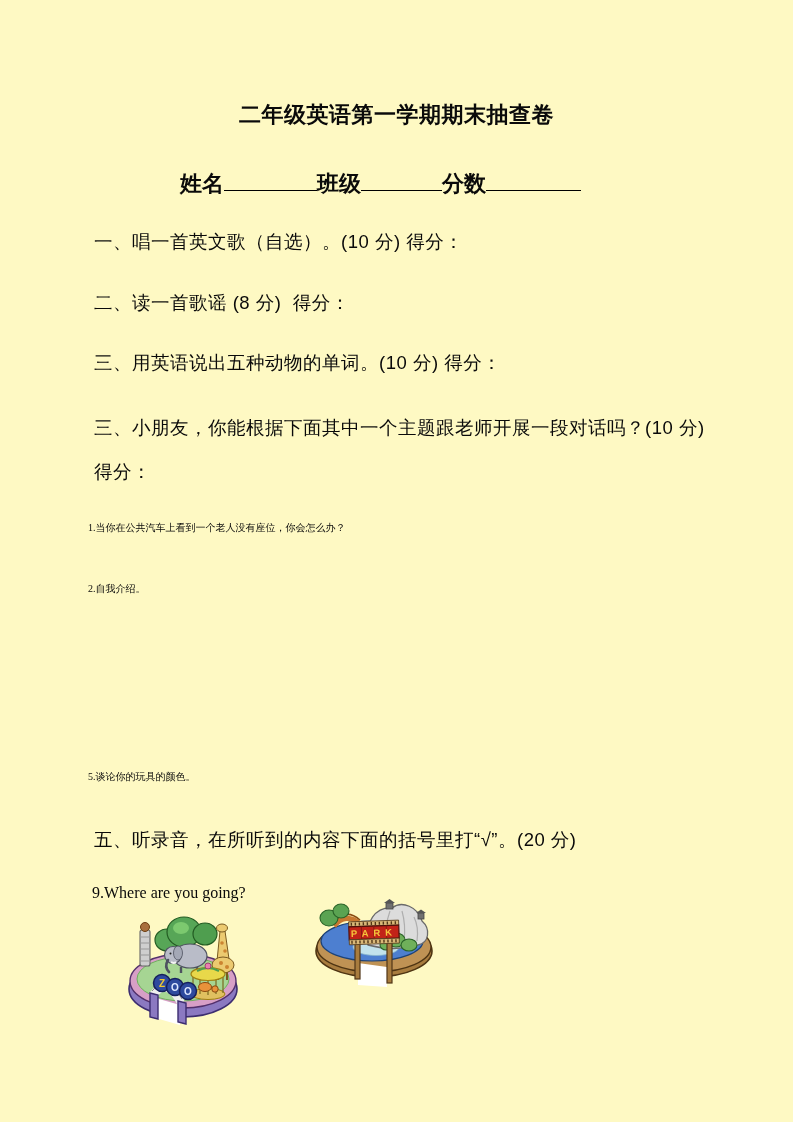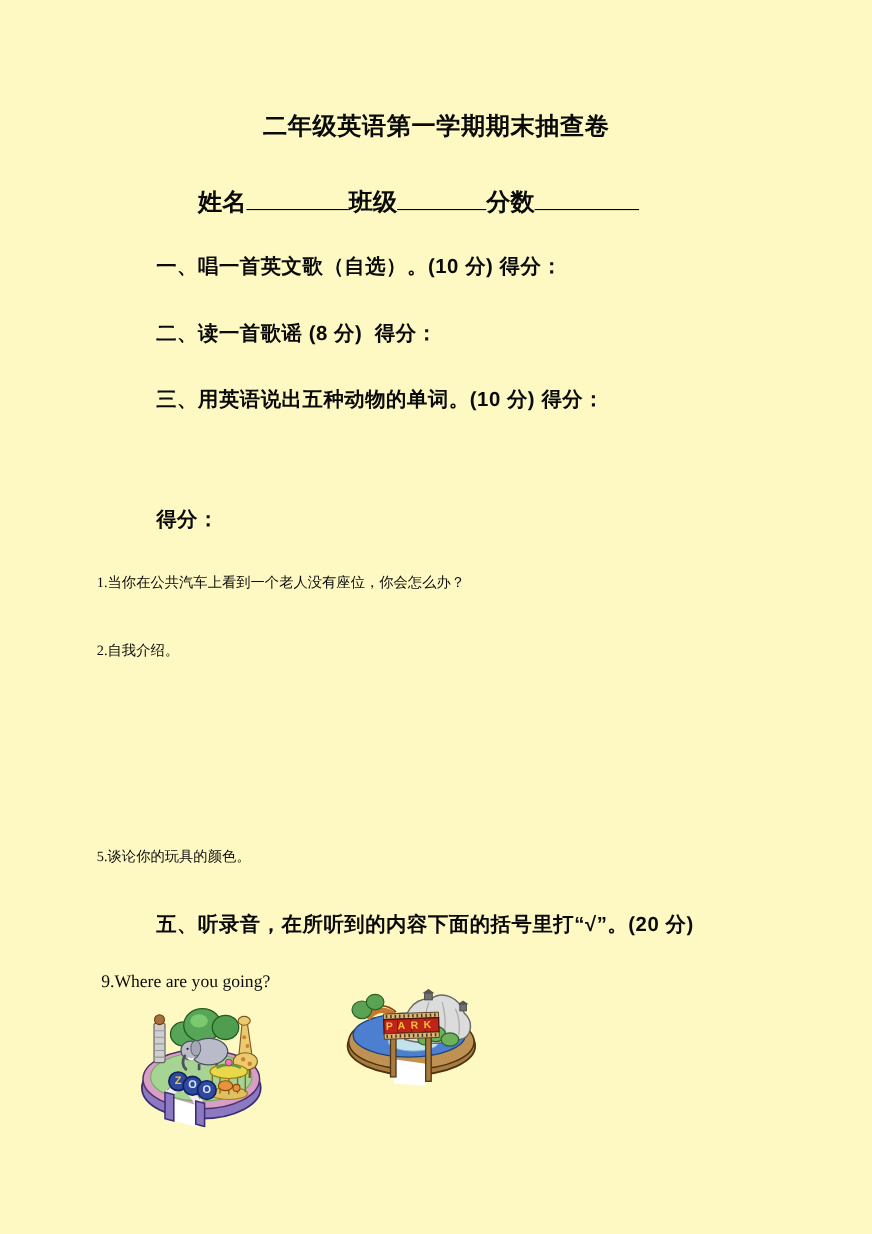--- a/index.html
+++ b/index.html
@@ -24,27 +24,26 @@
     font-size: 22px; font-weight: bold;
   }
   .blank {
     display: inline-block;
     border-bottom: 1.6px solid #000;
     height: 18px;
     vertical-align: baseline;
   }
   .heading {
     left: 94px;
-    font-size: 18.5px; font-weight: bold;
+    font-size: 18.5px; font-weight: normal;
     letter-spacing: 0.5px;
-    margin-left: 48px;
   }
   .topic {
     left: 88px;
-    font-size: 13px;
+    font-size: 10px;
     font-family: "Liberation Serif", "DejaVu Serif", serif;
   }
   .english {
     left: 92px;
     font-size: 16px;
     font-family: "Liberation Serif", "DejaVu Serif", serif;
   }
   svg .sign-letter {
     font-family: "Liberation Sans", sans-serif;
     font-weight: bold;
@@ -55,20 +54,21 @@
 
 <div class="page">
 
   <div class="abs title">二年级英语第一学期期末抽查卷</div>
 
   <div class="abs info-line"><span>姓名</span><span class="blank" style="width:93px"></span><span>班级</span><span class="blank" style="width:81px"></span><span>分数</span><span class="blank" style="width:95px"></span></div>
 
   <div class="abs heading" style="top:229px">一、唱一首英文歌（自选）。(10 分) 得分：</div>
   <div class="abs heading" style="top:290px">二、读一首歌谣 (8 分)  得分：</div>
   <div class="abs heading" style="top:350px">三、用英语说出五种动物的单词。(10 分) 得分：</div>
+  <div class="abs heading" style="top:415px">三、小朋友，你能根据下面其中一个主题跟老师开展一段对话吗？(10 分)</div>
   <div class="abs heading" style="top:459px">得分：</div>
 
   <div class="abs topic" style="top:521px">1.当你在公共汽车上看到一个老人没有座位，你会怎么办？</div>
   <div class="abs topic" style="top:582px">2.自我介绍。</div>
   <div class="abs topic" style="top:770px">5.谈论你的玩具的颜色。</div>
 
   <div class="abs heading" style="top:827px">五、听录音，在所听到的内容下面的括号里打“√”。(20 分)</div>
 
   <div class="abs english" style="top:884px">9.Where are you going?</div>
 

